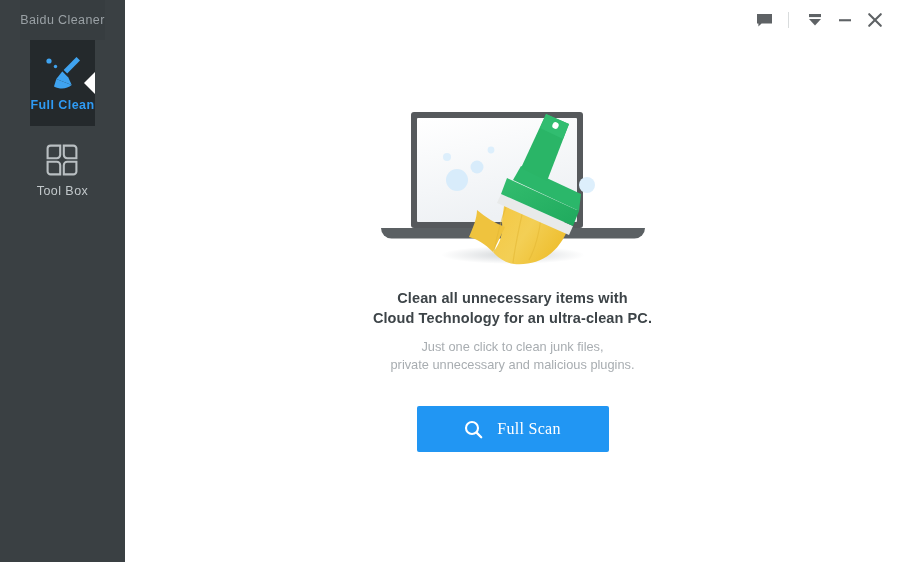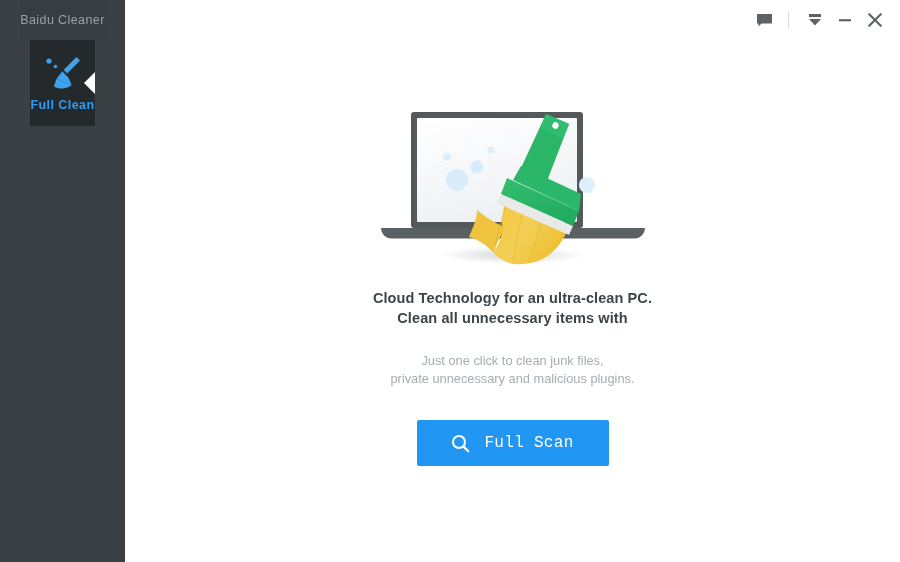--- a/index.html
+++ b/index.html
@@ -145,36 +145,36 @@
   .headline {
     margin-top: 12px;
     text-align: center;
     font-size: 14.5px;
     font-weight: bold;
     color: #3d4448;
     line-height: 20px;
     letter-spacing: .1px;
   }
   .subline {
-    margin-top: 24px;
+    margin-top: 10px;
     text-align: center;
     font-size: 12.8px;
     color: #a8adb1;
     line-height: 18px;
   }
 
   .scan-btn {
     margin-top: 32px;
     width: 192px;
     height: 46px;
     background: #2196f3;
     border: none;
     border-radius: 2px;
     color: #ffffff;
-    font-family: Liberation Mono, monospace;
+    font-family: Liberation Serif, serif;
     font-size: 16px;
     display: flex;
     align-items: center;
     justify-content: center;
     cursor: pointer;
     letter-spacing: .3px;
   }
   .scan-btn .mag { margin-right: 14px; display: flex; }
 </style>
 </head>
@@ -202,20 +202,33 @@
             <path d="M16.3 25.0 L31.7 31.0 C27.0 35.0 20.0 35.5 14.0 32.4 Z" fill="#3fa3f0"></path>
 
             <path d="M22.1 16.0 L27.9 21.8" stroke="#24292c" stroke-width="1.7" stroke-linecap="round" fill="none"></path>
           </svg>
         </div>
         <div class="nav-label">Full Clean</div>
         <span class="pointer"></span>
       </div>
 
 
+      <div class="nav-item">
+        <div class="nav-icon">
+          <svg width="36" height="36" viewBox="0 0 36 36">
+            <g fill="none" stroke="#b9bfc2" stroke-width="2.1">
+              <path d="M16.2 3.6 H6.6 A3 3 0 0 0 3.6 6.6 V16.2 H12.8 A3.4 3.4 0 0 0 16.2 12.8 Z"></path>
+              <path d="M19.8 3.6 H29.4 A3 3 0 0 1 32.4 6.6 V16.2 H23.2 A3.4 3.4 0 0 1 19.8 12.8 Z"></path>
+              <path d="M16.2 32.4 H6.6 A3 3 0 0 1 3.6 29.4 V19.8 H12.8 A3.4 3.4 0 0 1 16.2 23.2 Z"></path>
+              <path d="M19.8 32.4 H29.4 A3 3 0 0 0 32.4 29.4 V19.8 H23.2 A3.4 3.4 0 0 0 19.8 23.2 Z"></path>
+            </g>
+          </svg>
+        </div>
+        <div class="nav-label">Tool Box</div>
+      </div>
 
     </div>
   </div>
 
   <div class="main">
 
     <div class="titlebar">
 
       <div class="tb-btn" title="Feedback">
         <svg width="17" height="15" viewBox="0 0 17 15">
@@ -313,22 +326,22 @@
           <path d="M148 58 L208 86 L206 103 L140 72 Z" fill="#2bb76a"></path>
 
           <path d="M173 6 L196 16 L174 73 L148 60 Z" fill="#2ab567"></path>
           <path d="M173 6 L196 16 L190 31 L167 20 Z" fill="#31bd70"></path>
 
           <ellipse cx="182.5" cy="17.5" rx="3.1" ry="3.4" fill="#ffffff" transform="rotate(24 182.5 17.5)"></ellipse>
         </svg>
       </div>
 
       <div class="headline">
+        <div>Clean all unnecessary items with</div>
         <div>Cloud Technology for an ultra-clean PC.</div>
-        <div>Clean all unnecessary items with</div>
       </div>
 
       <div class="subline">
         <div>Just one click to clean junk files,</div>
         <div>private unnecessary and malicious plugins.</div>
       </div>
 
       <button class="scan-btn">
         <span class="mag">
           <svg width="19" height="19" viewBox="0 0 19 19">

